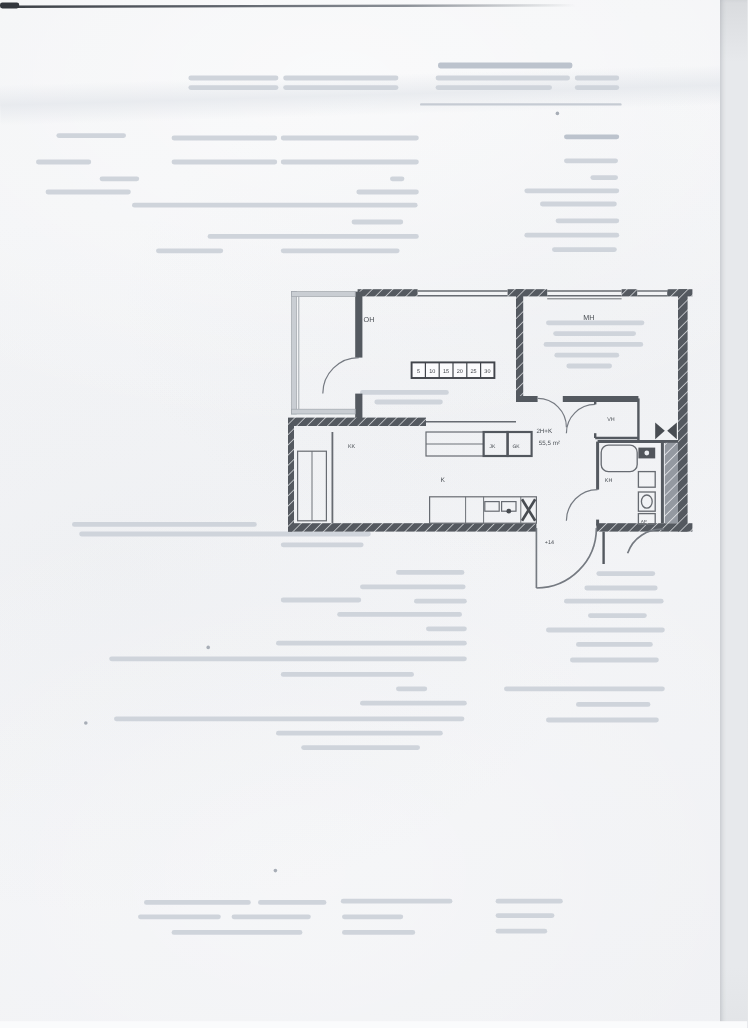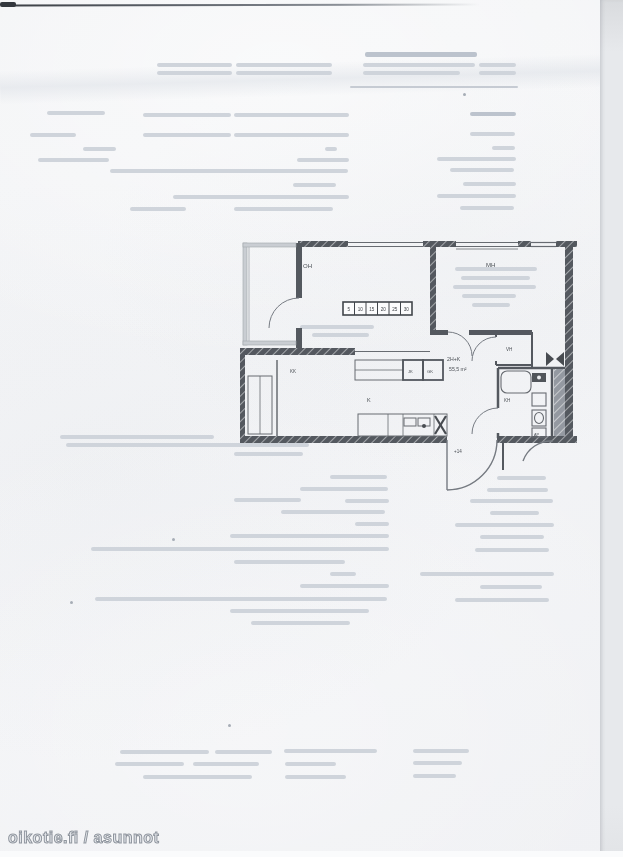--- a/index.html
+++ b/index.html
@@ -299,15 +299,14 @@
         <text x="216" y="225" font-size="4.5">+14</text>
       </g>
     </g>
   </svg>
 
   <div class="topline"></div>
   <div class="topline-blob"></div>
   <div class="edge-strip"></div>
   <div class="bottomband"></div>
 
-  <div class="watermark">oikotie.fi / asunnot</div>
 
 </div>
 
 </body></html>

